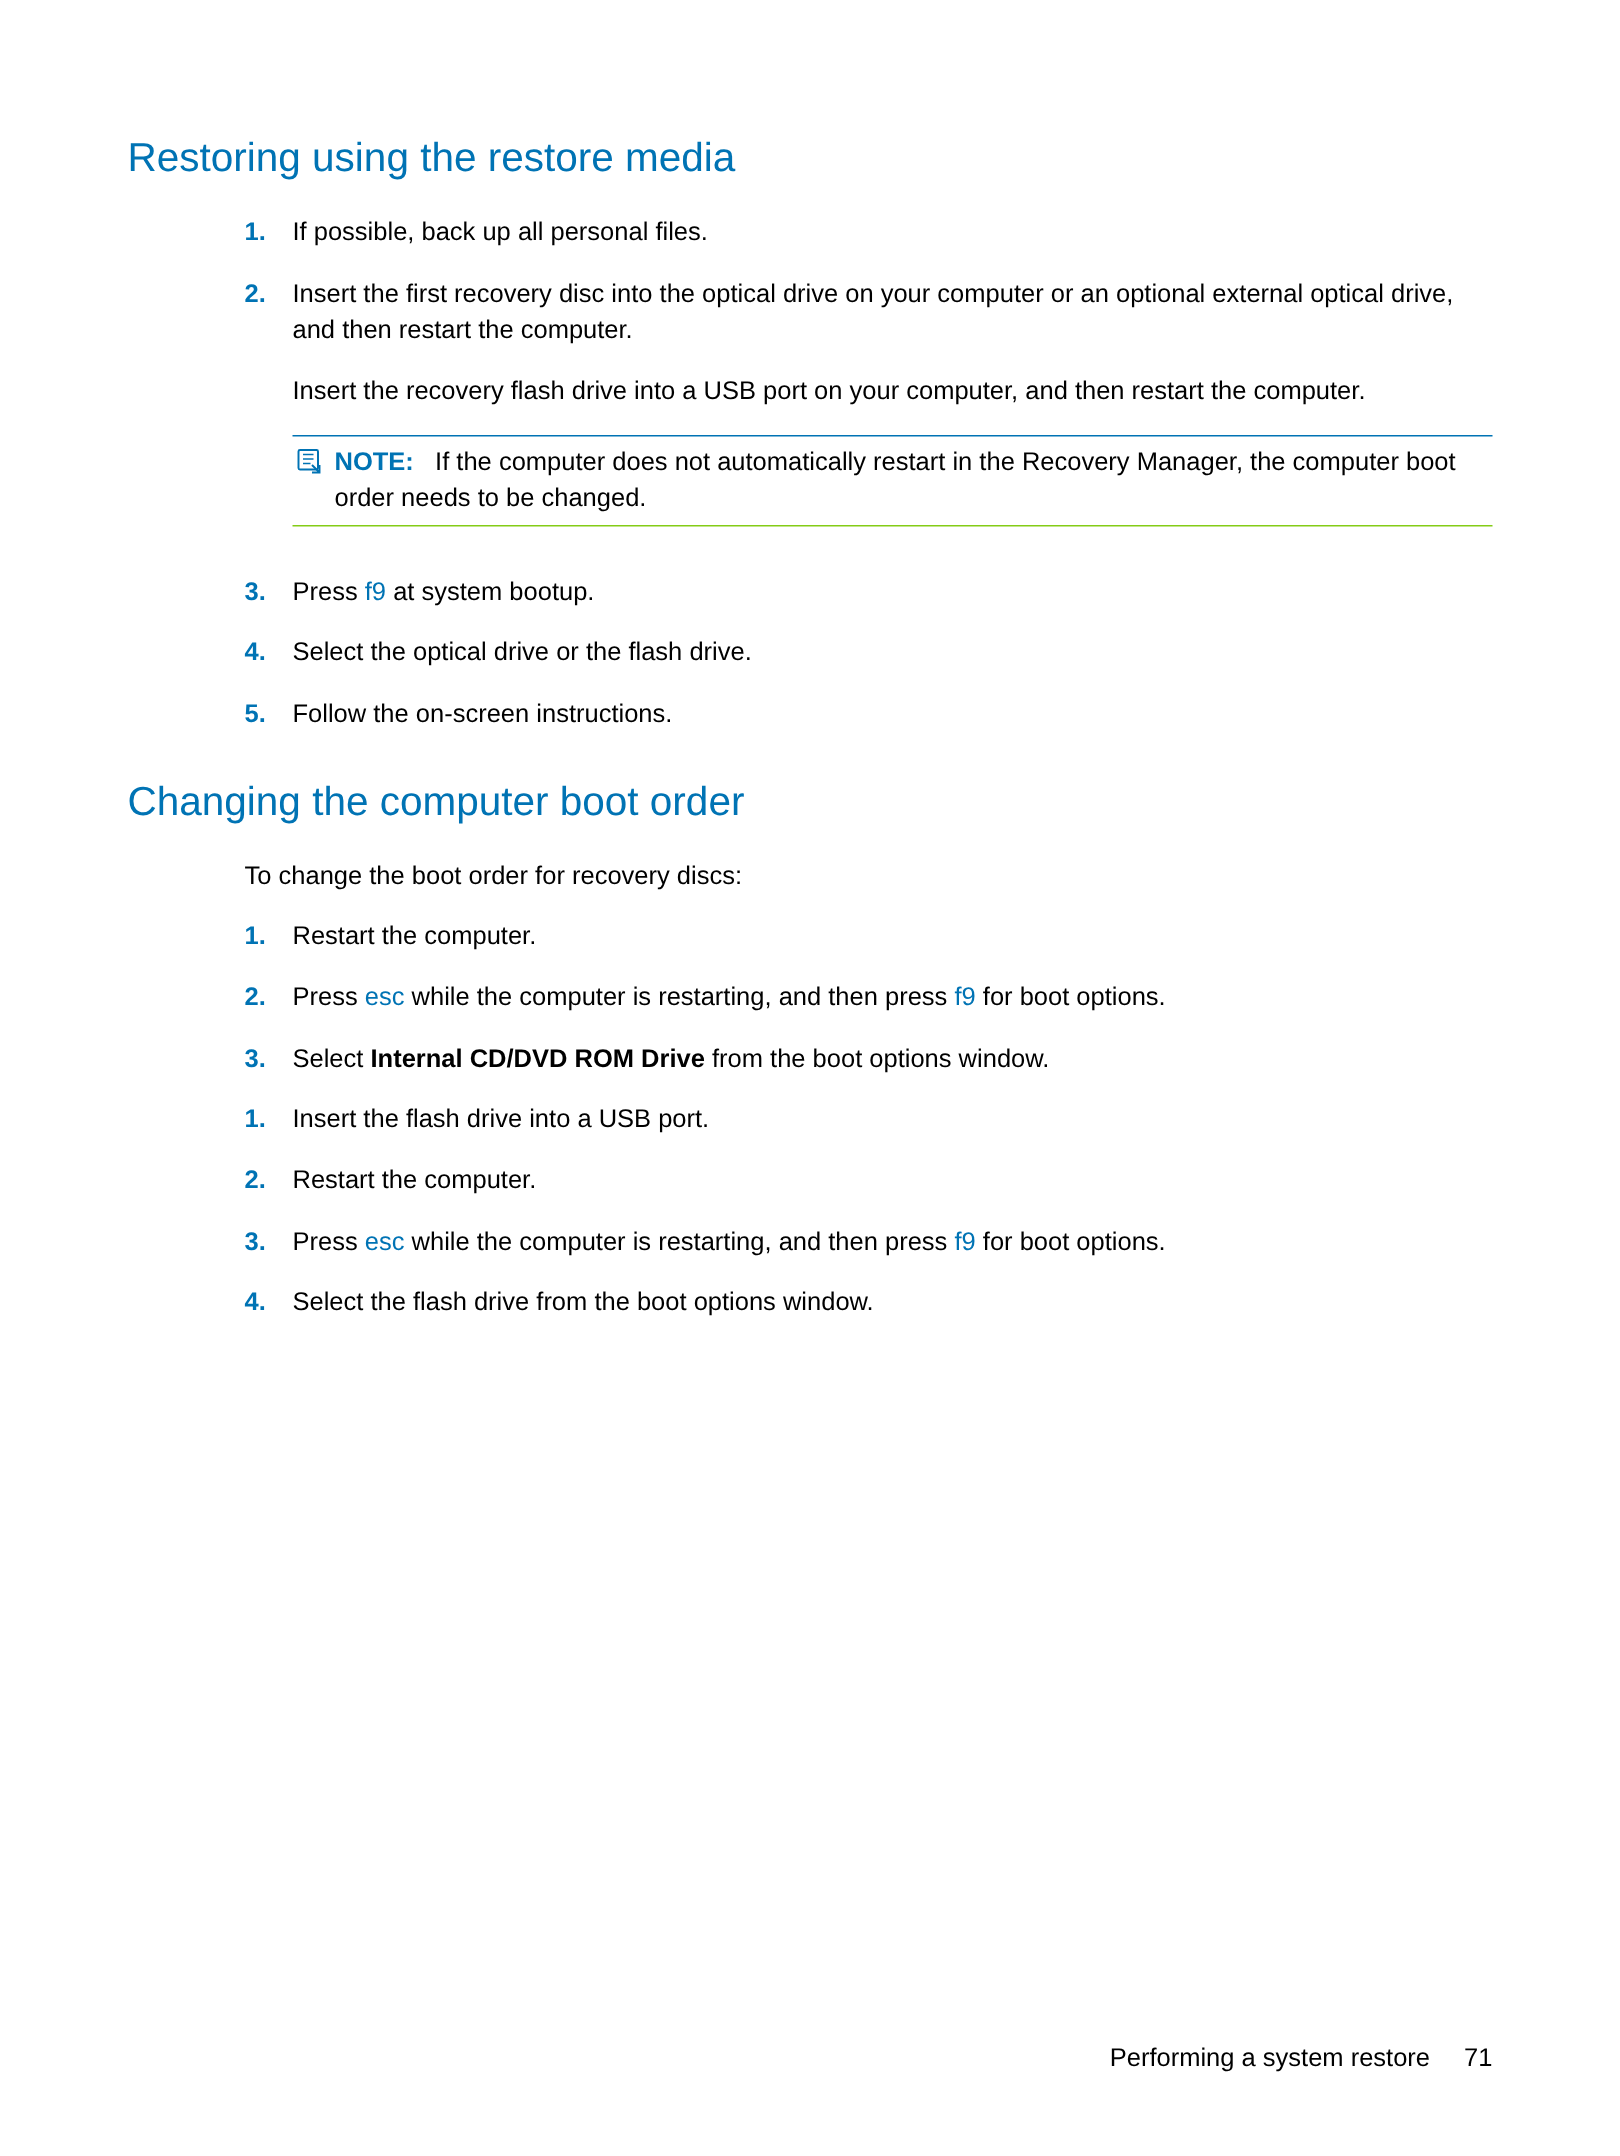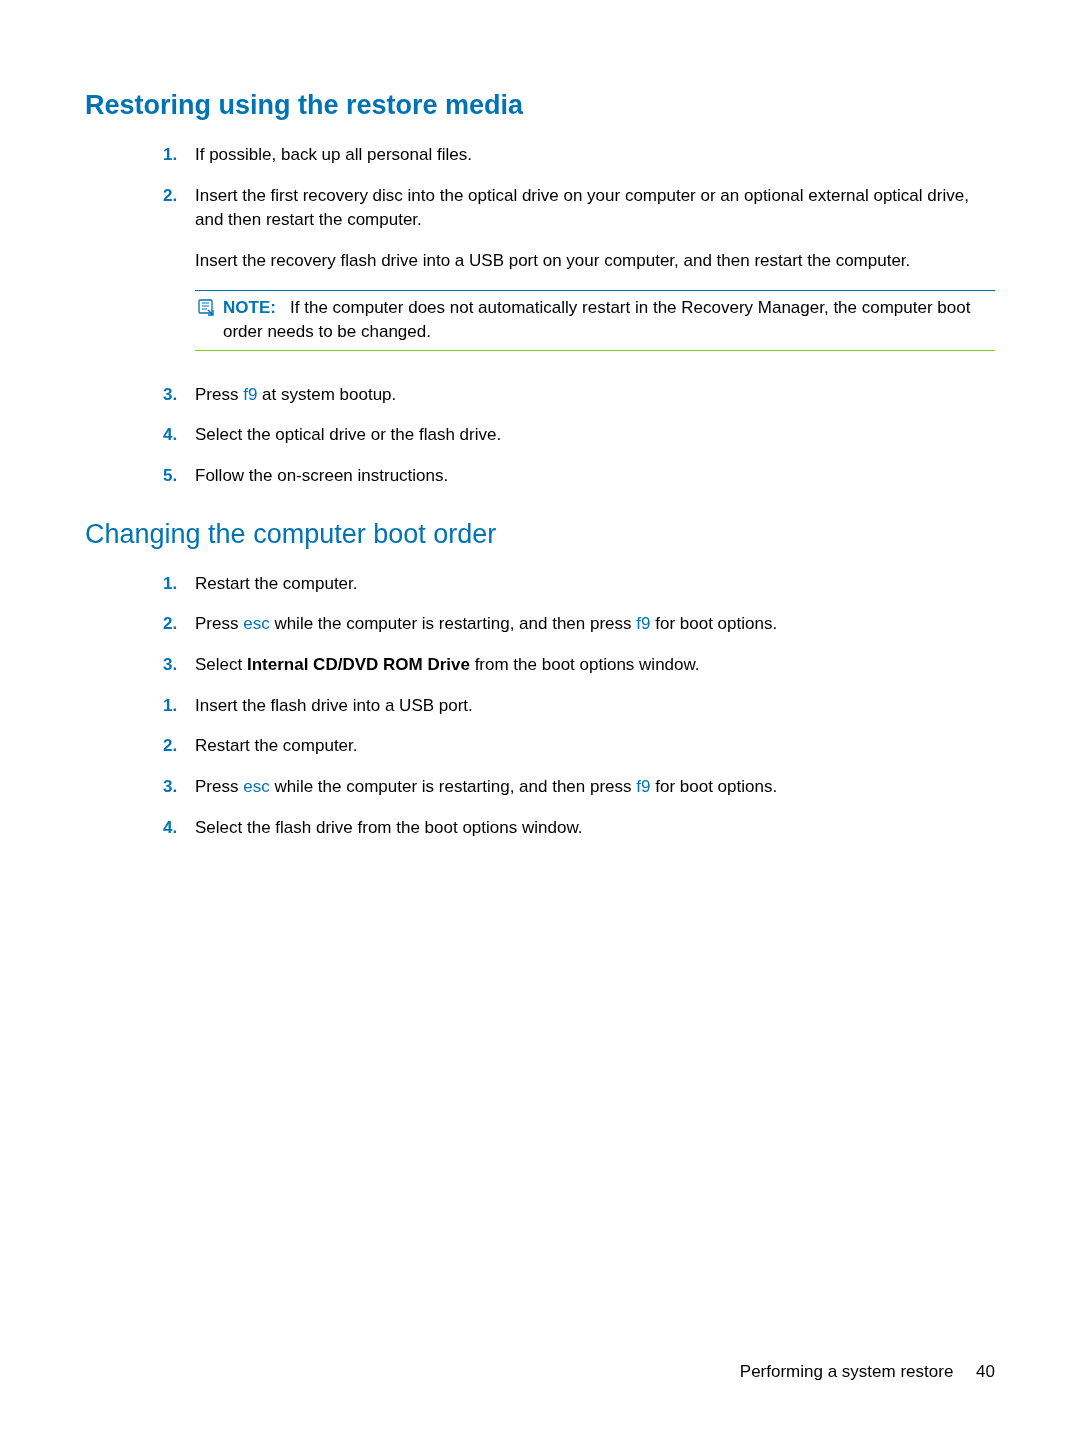--- a/index.html
+++ b/index.html
@@ -14,21 +14,21 @@
       height: 1437px;
       position: relative;
       color: #000000;
     }
     .page-content {
       padding: 90px 85px 60px 85px;
     }
     .heading-primary {
       color: #0073b4;
       font-size: 27px;
-      font-weight: bold;
+      font-weight: normal;
       margin-bottom: 22px;
     }
     .heading-secondary {
       color: #0073b4;
       font-size: 27px;
       font-weight: normal;
       margin-top: 30px;
       margin-bottom: 22px;
     }
     .ordered-list {
@@ -148,20 +148,21 @@
 
     <div class="list-item">
       <span class="list-marker">5.</span>
       <span class="list-text">Follow the on-screen instructions.</span>
     </div>
 
   </div>
 
   <h2 class="heading-secondary">Changing the computer boot order</h2>
 
+  <div class="intro-text">To change the boot order for recovery discs:</div>
 
   <div class="ordered-list">
 
     <div class="list-item">
       <span class="list-marker">1.</span>
       <span class="list-text">Restart the computer.</span>
     </div>
 
     <div class="list-item">
       <span class="list-marker">2.</span>
@@ -197,14 +198,14 @@
       <span class="list-marker">4.</span>
       <span class="list-text">Select the flash drive from the boot options window.</span>
     </div>
 
   </div>
 
 </div>
 
 <div class="footer">
   <span>Performing a system restore</span>
-  <span class="page-number">40</span>
+  <span class="page-number">71</span>
 </div>
 
 </body></html>

